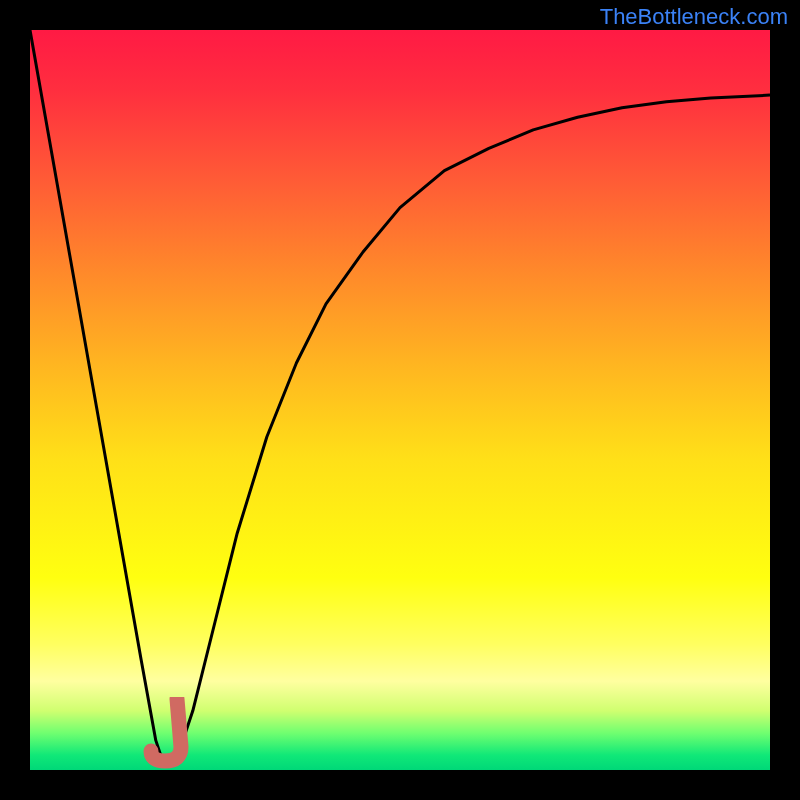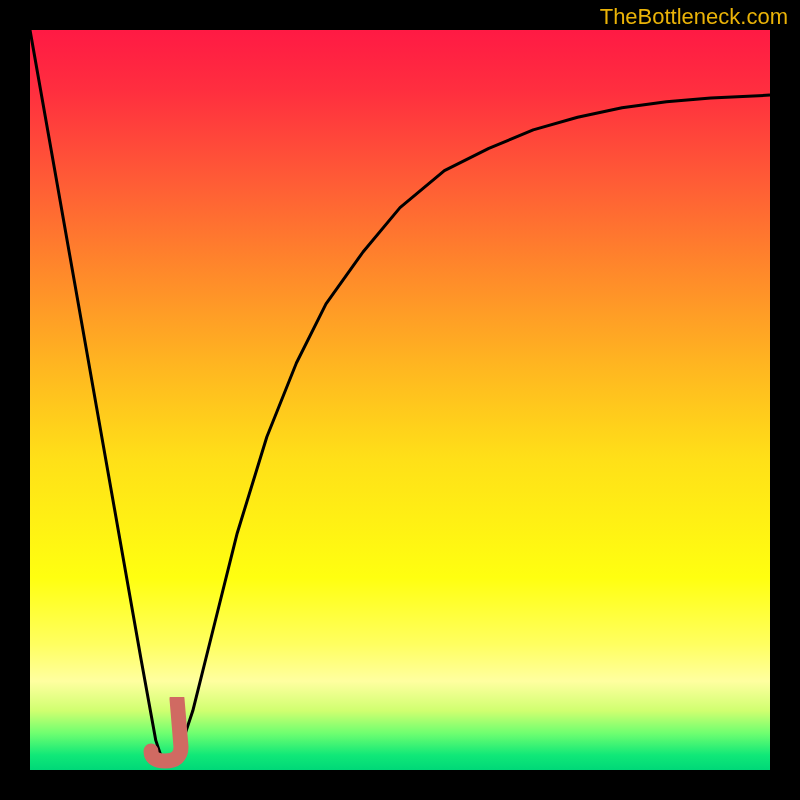--- a/index.html
+++ b/index.html
@@ -7,21 +7,21 @@
     width: 800px;
     height: 800px;
     background: #000;
     position: relative;
     font-family: Arial, sans-serif;
   }
   .watermark {
     position: absolute;
     top: 4px;
     right: 12px;
-    color: #eab308;
+    color: #3b82f6;
     font-size: 22px;
     font-weight: normal;
     z-index: 10;
   }
   .frame {
     position: absolute;
     top: 30px;
     left: 30px;
     width: 740px;
     height: 740px;

